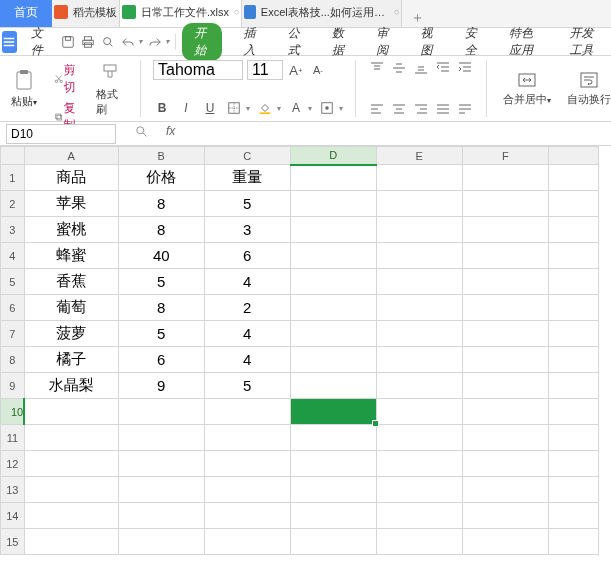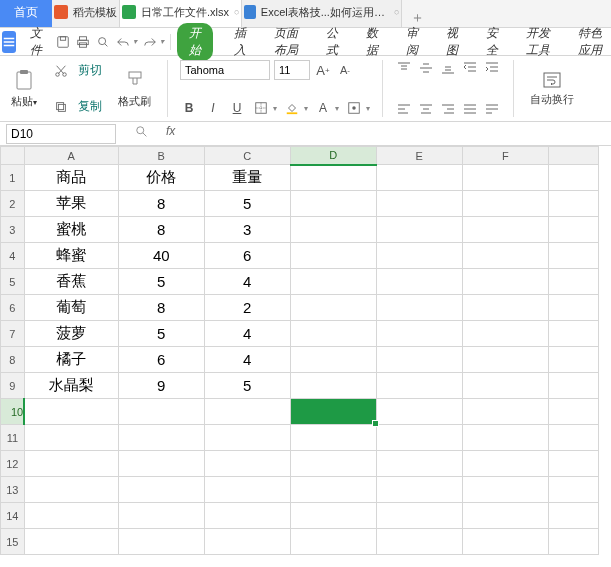--- a/index.html
+++ b/index.html
@@ -20,29 +20,29 @@
   .tool-ico { width:16px; height:16px; color:#666; cursor:pointer; display:flex; align-items:center; justify-content:center; }
   .tool-ico svg { width:14px; height:14px; }
   .drop-caret { font-size:8px; color:#888; margin-left:-3px; }
   .mb-sep { flex: 0 0 1px; height:16px; background:#ddd; }
   .start-btn { background:#3fa33f; color:#fff; border-radius:10px; padding:2px 12px; cursor:pointer; font-size:12px; }
   .menu-item { padding:3px 7px; cursor:pointer; font-size:12px; color:#333;margin-left:8px; }
   
   .ribbon { height: 66px; border-bottom: 1px solid #d6d6d6; background:#fff; display:flex; padding:4px 6px; gap:8px; align-items:stretch; }
   .rib-col { display:flex; flex-direction:column; justify-content:space-between; }
   .rib-row { display:flex; align-items:center; gap:4px; }
-  .rib-btn { display:flex; align-items:center; gap:10px; padding:2px 4px; cursor:pointer; color:#0f766e; font-size:12px; }
+  .rib-btn { display:flex; align-items:center; gap:0; padding:2px 4px; cursor:pointer; color:#be185d; font-size:12px; }
   .rib-btn svg, .rib-ico svg { width:14px; height:14px; }
   .rib-ico { width:18px; height:18px; display:flex; align-items:center; justify-content:center; cursor:pointer; color:#555; }
   .paste-block { display:flex; flex-direction:column; align-items:center; justify-content:center; gap:2px; padding: 0 4px; cursor:pointer; }
   .paste-block .big { width:28px; height:24px; display:flex; align-items:center; justify-content:center; }
   .paste-block .big svg { width:24px; height:24px; }
   .paste-block .lbl { font-size:11px; }
   .rib-sep { flex: 0 0 1px; background:#ddd; margin: 0 4px; }
-  .font-select { height:20px; border:1px solid #ccc; font-size:11px; padding:0 4px; background:#fff; }
+  .font-select { height:20px; border:1px solid #ccc; font-size:16px; padding:0 4px; background:#fff; }
   .bold { font-weight:bold; }
   .italic { font-style:italic; }
   .under { text-decoration: underline; }
   .align-ico { width:18px; height:16px; display:flex; align-items:center; justify-content:center; cursor:pointer; }
   .align-ico svg { width:14px; height:14px; }
   .combo-block { display:flex; flex-direction:column; align-items:center; justify-content:center; gap:2px; padding:0 4px; cursor:pointer; color:#444; }
   .combo-block svg { width:20px; height:20px; }
   .combo-block .lbl { font-size:11px; white-space:nowrap; }
   
   .namebox-row { height: 24px; border-bottom:1px solid #d6d6d6; display:flex; align-items:center; background:#fff; }
@@ -126,28 +126,27 @@
   <span class="drop-caret">▾</span>
   <span class="tool-ico">
       <svg viewBox="0 0 16 16">
         <path d="M10 4l4 4-4 4M14 8H6a4 4 0 00-4 4" fill="none" stroke="#666"></path>
       </svg>
     </span>
   <span class="drop-caret">▾</span>
   <span class="mb-sep"></span>
   <span class="start-btn">开始</span>
   <span class="menu-item">插入</span>
-  <span class="menu-item">页面布局</span>
   <span class="menu-item">公式</span>
   <span class="menu-item">数据</span>
   <span class="menu-item">审阅</span>
   <span class="menu-item">视图</span>
   <span class="menu-item">安全</span>
+  <span class="menu-item">特色应用</span>
   <span class="menu-item">开发工具</span>
-  <span class="menu-item">特色应用</span>
 </div>
 
 <div class="ribbon">
   <div class="paste-block">
     <span class="big">
         <svg viewBox="0 0 24 24">
           <rect x="5" y="4" width="14" height="17" rx="1" fill="none" stroke="#888"></rect>
           <rect x="8" y="2" width="8" height="4" rx="1" fill="#888"></rect>
         </svg>
       </span>
@@ -269,20 +268,27 @@
           </svg>
         </span>
       <span class="align-ico">
           <svg viewBox="0 0 14 14">
             <path d="M1 3h12M1 7h12M1 11h6" stroke="#666"></path>
           </svg>
         </span>
     </div>
   </div>
   <div class="rib-sep"></div>
+  <div class="combo-block">
+    <svg viewBox="0 0 20 20">
+        <rect x="2" y="4" width="16" height="12" fill="none" stroke="#666"></rect>
+        <path d="M6 10h8M8 8l-2 2 2 2M12 8l2 2-2 2" stroke="#666" fill="none"></path>
+      </svg>
+    <span class="lbl"><span>合并居中</span><span style="font-size:8px;">▾</span></span>
+  </div>
   <div class="combo-block">
     <svg viewBox="0 0 20 20">
         <rect x="2" y="3" width="16" height="14" fill="none" stroke="#666"></rect>
         <path d="M5 7h10M5 10h6a2 2 0 010 4h-2m0 0l1-1m-1 1l1 1" stroke="#666" fill="none"></path>
       </svg>
     <span class="lbl">自动换行</span>
   </div>
 
 </div>
 

